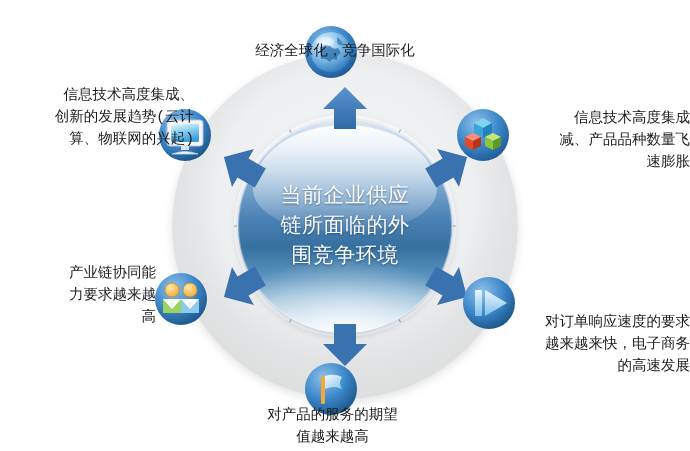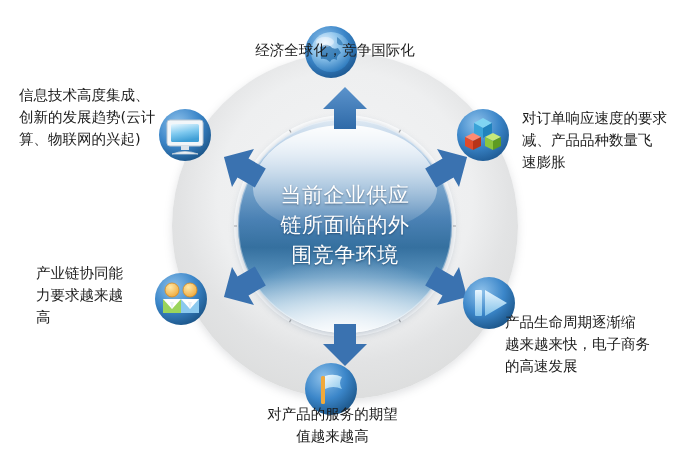--- a/index.html
+++ b/index.html
@@ -122,21 +122,21 @@
   }
 
   
   .label {
     position: absolute;
     color: #1b1b1b;
     font-size: 14.5px;
     line-height: 1.5;
     white-space: pre-line;
   }
-  .label-left   { text-align: left; }
+  .label-left   { text-align: right; font-family: Liberation Mono, monospace; }
   .label-center { text-align: center; }
 </style>
 </head>
 <body>
 
 <div id="diagram">
 
   <div class="ring">
     <div class="ring-inner-hole"></div>
   </div>
@@ -313,25 +313,25 @@
     </defs>
     <circle cx="27" cy="27" r="26" fill="url(#mbg)"></circle>
     <rect x="9" y="12" width="36" height="26" rx="3" fill="#f2f6f9" stroke="#b9c6d2" stroke-width="1"></rect>
     <rect x="13" y="16" width="28" height="18" rx="1.5" fill="url(#mscr)"></rect>
     <rect x="23" y="38" width="8" height="4" fill="#dbe3ea"></rect>
     <path d="M14 46 q13 -5 26 0 z" fill="#eef3f7" stroke="#c3cfd9" stroke-width="0.8"></path>
   </svg>
 
   <div class="label label-center" style="left:205px; top:4px; width:260px;margin-top:36px;">经济全球化，竞争国际化</div>
 
-  <div class="label label-left" style="left:522px; top:108px; width:168px;">对订单响应速度的要求
+  <div class="label label-left" style="left:522px; top:108px; width:168px;">信息技术高度集成
 减、产品品种数量飞
 速膨胀</div>
 
-  <div class="label label-left" style="left:505px; top:312px; width:185px;">产品生命周期逐渐缩
+  <div class="label label-left" style="left:505px; top:312px; width:185px;">对订单响应速度的要求
 越来越来快，电子商务
 的高速发展</div>
 
   <div class="label label-left" style="left:36px; top:263px; width:120px;">产业链协同能
 力要求越来越
 高</div>
 
   <div class="label label-center" style="left:230px; top:404px; width:205px;">对产品的服务的期望
 值越来越高</div>
 

